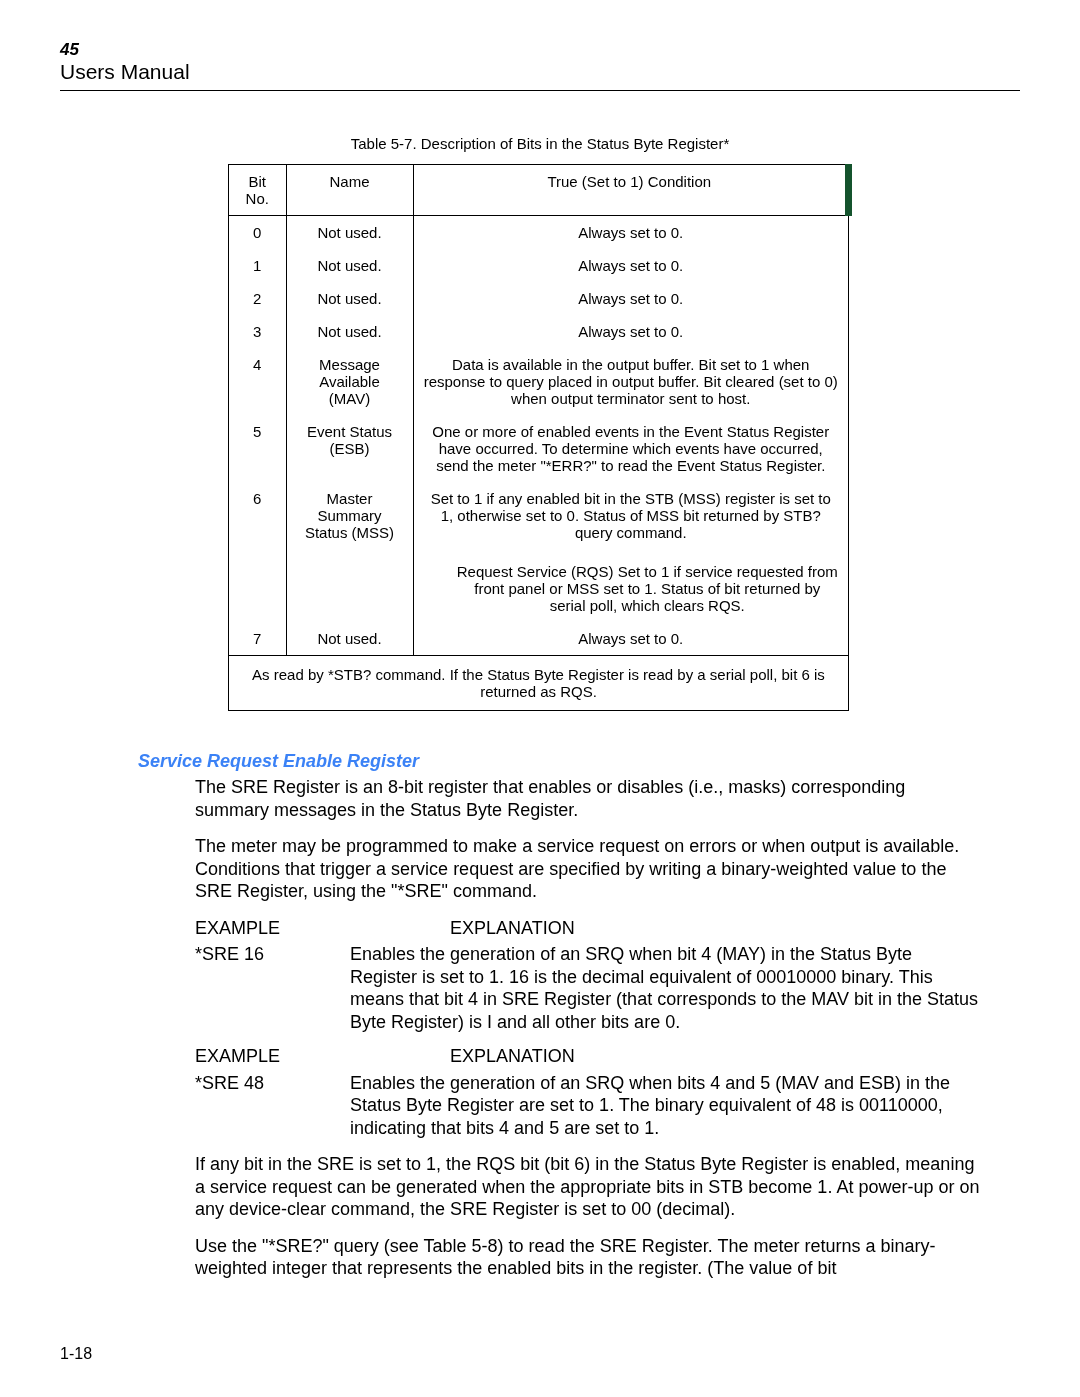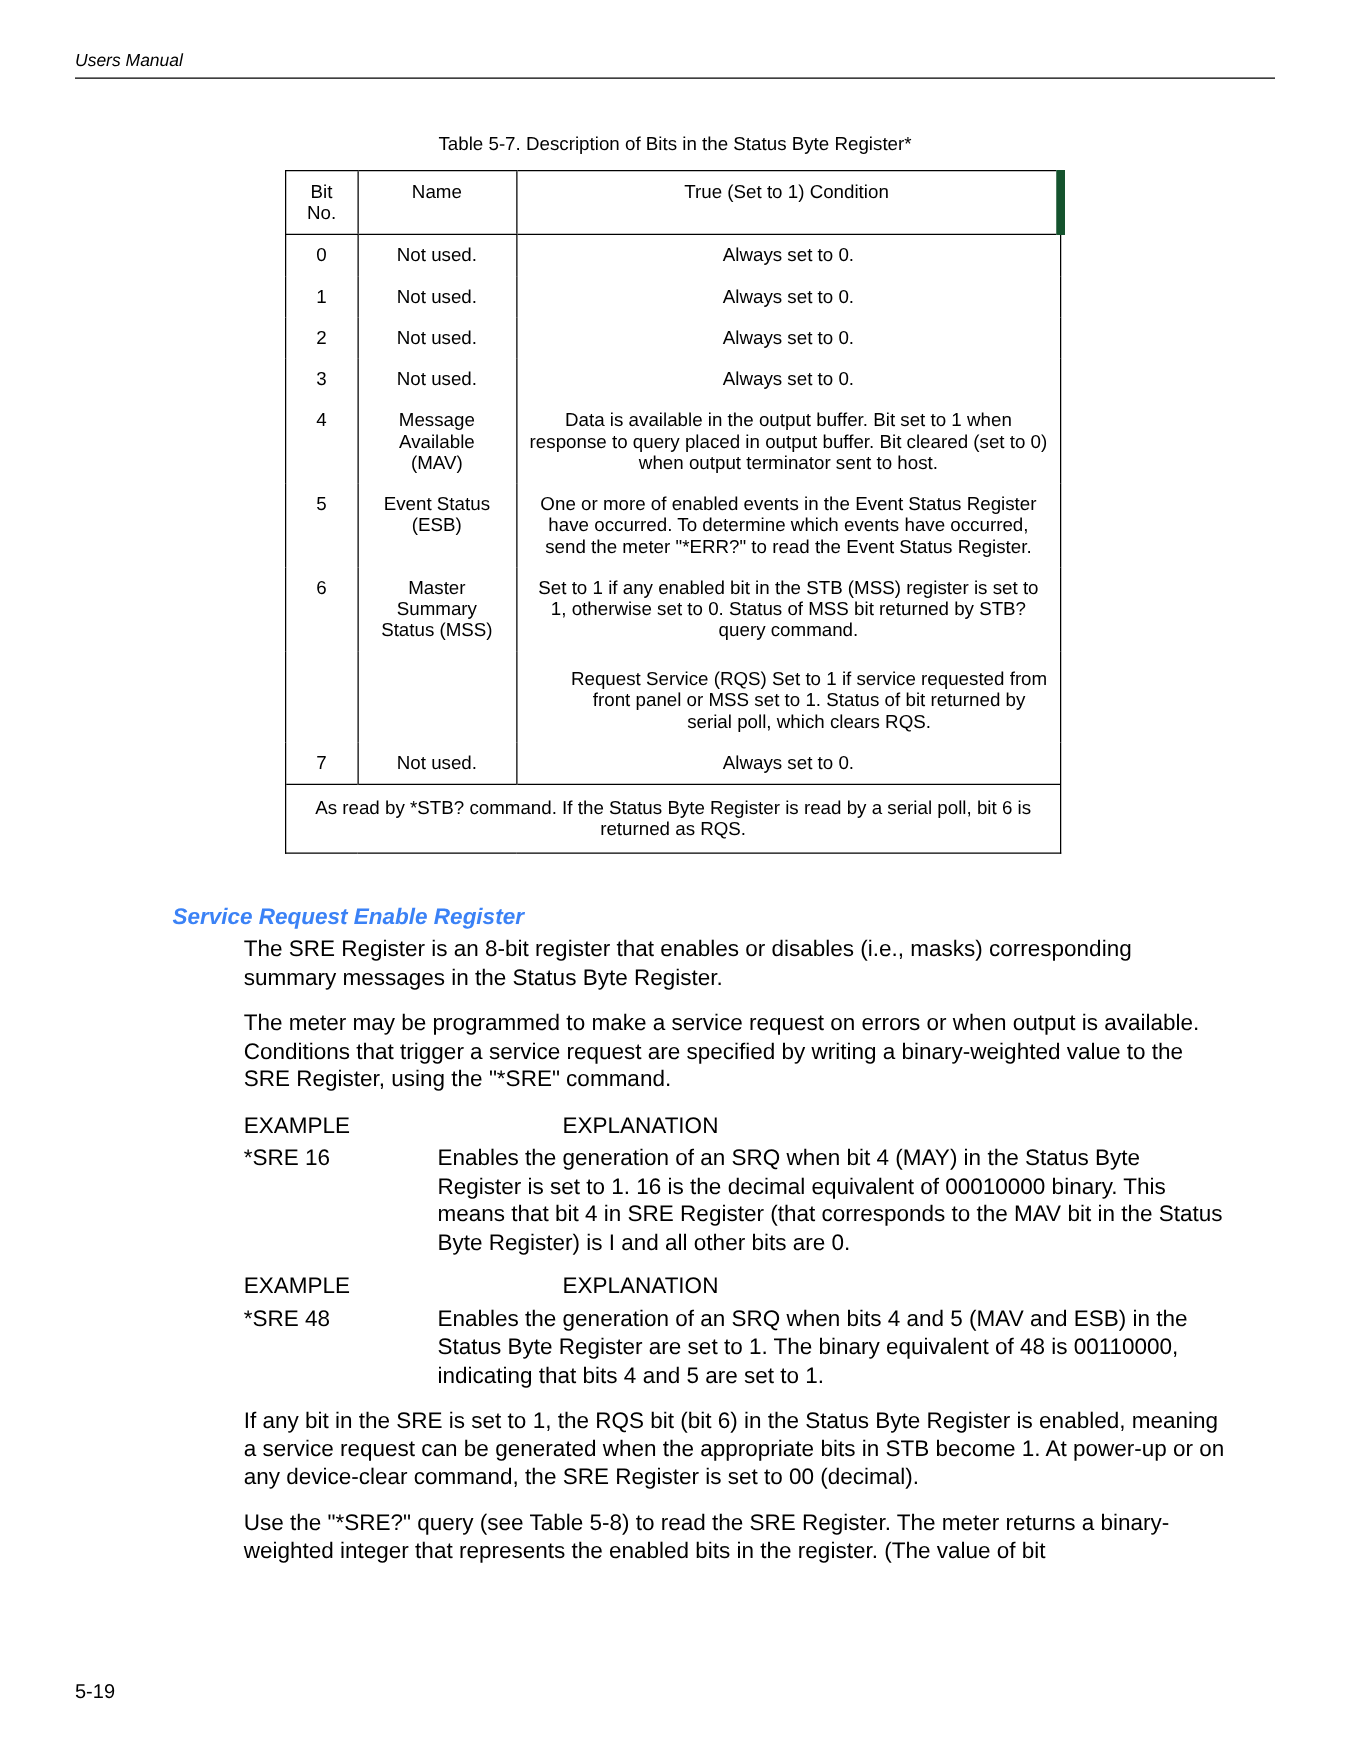--- a/index.html
+++ b/index.html
@@ -18,22 +18,21 @@
   }
   .header-block {
     margin-bottom: 6px;
   }
   .page-num-left {
     font-weight: bold;
     font-style: italic;
     font-size: 17px;
   }
   .manual-name {
-    font-style: italic;
-    font-size: 14px;
+    font-size: 21px;
   }
   .hr {
     border: none;
     border-top: 1.5px solid #000;
     margin: 4px 0 34px 0;
   }
   .tbl-caption {
     font-size: 15px;
     text-align: center;
     margin-bottom: 12px;
@@ -99,20 +98,21 @@
     bottom:34px;
     font-size:16px;
   }
 </style>
 </head>
 <body>
 
 <div class="page">
 
   <div class="header-block">
+    <div class="page-num-left">45</div>
     <div class="manual-name">Users Manual</div>
   </div>
   <hr class="hr">
 
   <div class="tbl-caption">Table 5-7. Description of Bits in the Status Byte Register*</div>
 
   <table class="bits">
     <thead>
       <tr>
         <th class="col-bit">Bit No.</th>
@@ -191,14 +191,14 @@
     <div class="ex-col2" style="padding-left:100px">EXPLANATION</div>
   </div>
   <div class="ex-row" style="margin-bottom:14px">
     <div class="ex-col1">*SRE 48</div>
     <div class="ex-col2">Enables the generation of an SRQ when bits 4 and 5 (MAV and ESB) in the Status Byte Register are set to 1. The binary equivalent of 48 is 00110000, indicating that bits 4 and 5 are set to 1.</div>
   </div>
 
   <p class="body-text">If any bit in the SRE is set to 1, the RQS bit (bit 6) in the Status Byte Register is enabled, meaning a service request can be generated when the appropriate bits in STB become 1. At power-up or on any device-clear command, the SRE Register is set to 00 (decimal).</p>
   <p class="body-text">Use the "*SRE?" query (see Table 5-8) to read the SRE Register. The meter returns a binary-weighted integer that represents the enabled bits in the register.  (The value of bit</p>
 
-  <div class="footer-num">5-19</div>
+  <div class="footer-num">1-18</div>
 </div>
 
 </body></html>

